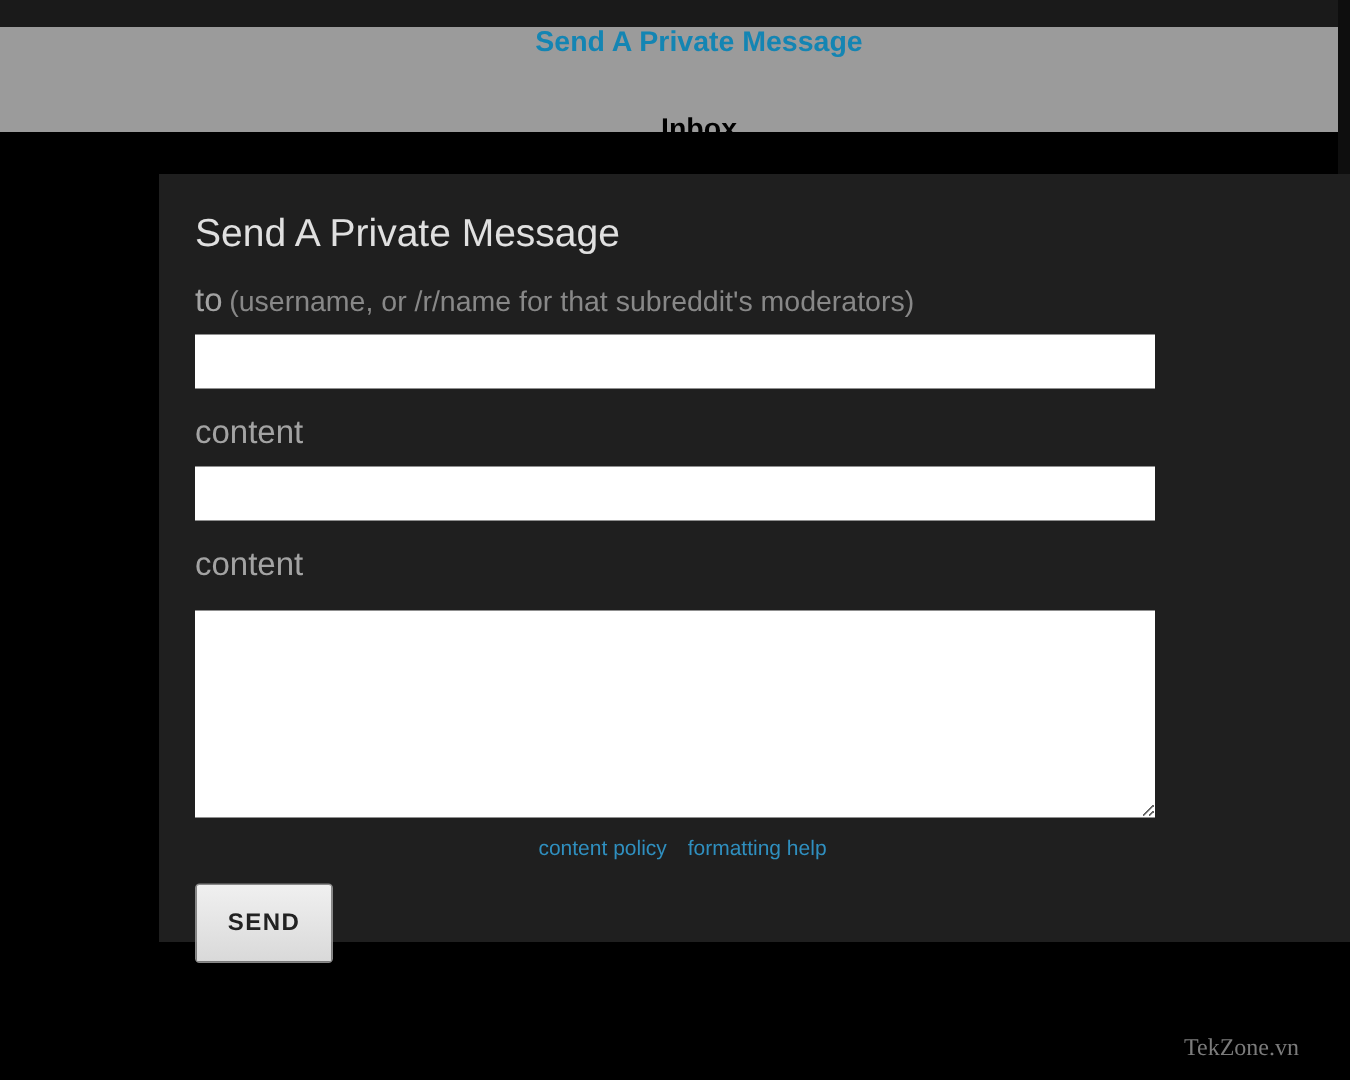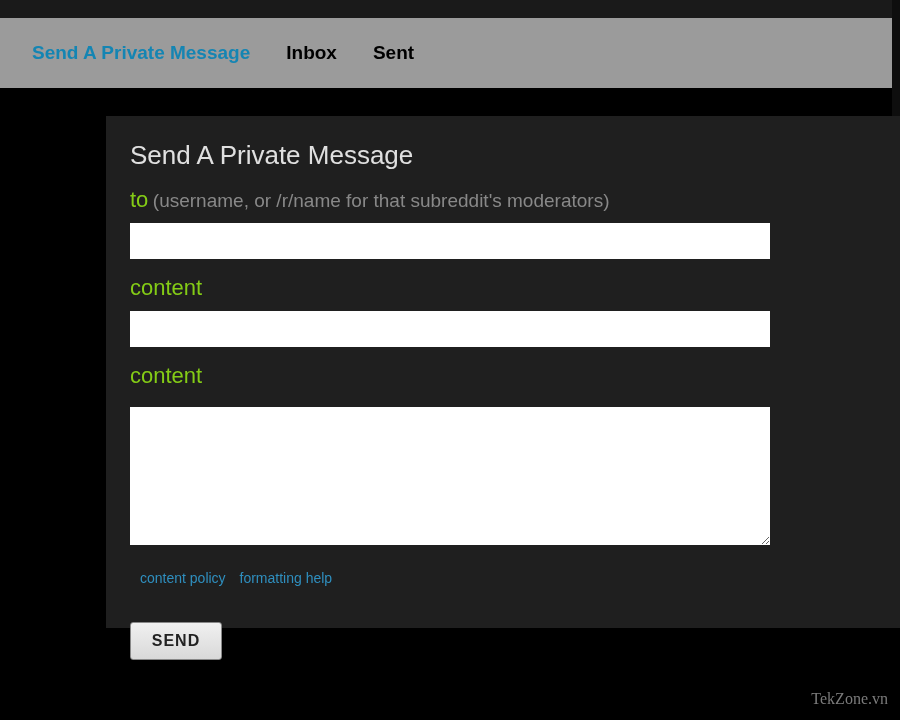--- a/index.html
+++ b/index.html
@@ -1,15 +1,15 @@
 <!DOCTYPE html>
 <html><head>
   <meta charset="utf-8">
   <style>
-    * { margin: 0; padding: 0; box-sizing: border-box; }
+    * { margin: 0; padding: 0; box-sizing: border-box; flex-direction: column; }
     body {
       width: 900px;
       height: 720px;
       background: #000000;
       font-family: Verdana, Arial, sans-serif;
       overflow: hidden;
       position: relative;
     }
     .top-blank {
       height: 18px;
@@ -56,21 +56,21 @@
       font-size: 26px;
       font-weight: 400;
       margin-bottom: 16px;
       color: #e0e0e0;
     }
     .field-group {
       margin-bottom: 16px;
     }
     .field-label {
       font-size: 22px;
-      color: #84cc16;
+      color: #a3a3a3;
       display: inline;
     }
     .field-hint {
       font-size: 19px;
       color: #888888;
     }
     .text-input {
       display: block;
       margin-top: 10px;
       width: 640px;
@@ -88,46 +88,45 @@
       height: 138px;
       background: #ffffff;
       border: none;
       padding: 6px;
       font-size: 14px;
       font-family: inherit;
       resize: both;
     }
     .links-row {
       width: 640px;
-      margin-top: 25px;
-      text-align: left;
+      margin-top: 12px;
+      text-align: center;
       font-size: 14px;
     }
     .link {
       color: #2f8fbf;
       cursor: pointer;
       margin-left: 10px;
     }
     .send-btn {
-      margin-top: 20px;
       width: 92px;
-      height: 38px;
+      height: 53px;
       background: linear-gradient(#f0f0f0,#d9d9d9);
       border: 1px solid #888888;
       border-radius: 3px;
       font-size: 16px;
       font-weight: 700;
       color: #222222;
       letter-spacing: 1px;
       cursor: pointer;
     }
     .watermark {
       position: absolute;
       bottom: 12px;
-      right: 12px;
+      right: 34px;
       color: #7b7b7b;
       font-size: 16px;
       font-family: Georgia, serif;
     }
   </style>
 </head>
 <body>
 
 <div class="top-blank"></div>
 

